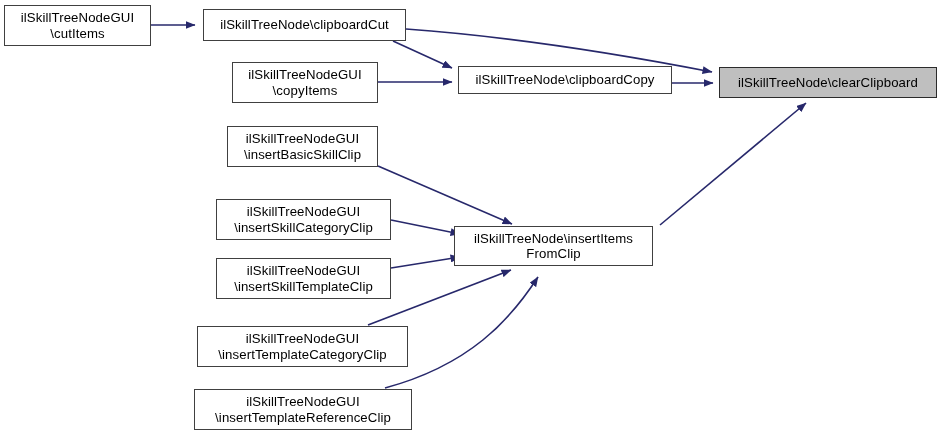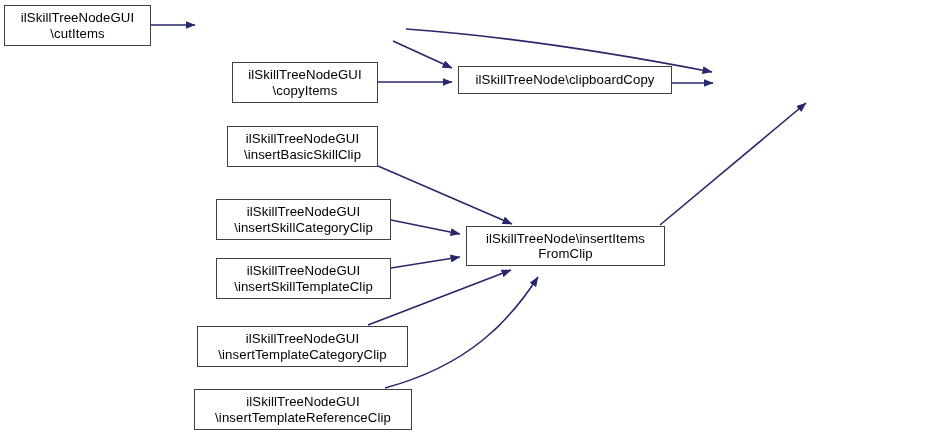--- a/index.html
+++ b/index.html
@@ -81,30 +81,36 @@
     <path d="M385,388 C470,365 510,320 538,277" fill="none" stroke="#27286b" stroke-width="1.6" marker-end="url(#ah)"></path>
 
     <path d="M660,225 L806,103" fill="none" stroke="#27286b" stroke-width="1.6" marker-end="url(#ah)"></path>
   </svg>
 
   <div class="node" style="left:4px; top:5px; width:147px; height:41px;">
     <span class="node-label">ilSkillTreeNodeGUI
 \cutItems</span>
   </div>
 
+  <div class="node" style="left:203px; top:9px; width:203px; height:32px;">
+    <span class="node-label">ilSkillTreeNode\clipboardCut</span>
+  </div>
 
   <div class="node" style="left:232px; top:62px; width:146px; height:41px;">
     <span class="node-label">ilSkillTreeNodeGUI
 \copyItems</span>
   </div>
 
   <div class="node" style="left:458px; top:66px; width:214px; height:28px;">
     <span class="node-label">ilSkillTreeNode\clipboardCopy</span>
   </div>
 
+  <div class="node highlight" style="left:719px; top:67px; width:218px; height:31px;">
+    <span class="node-label">ilSkillTreeNode\clearClipboard</span>
+  </div>
 
   <div class="node" style="left:227px; top:126px; width:151px; height:41px;">
     <span class="node-label">ilSkillTreeNodeGUI
 \insertBasicSkillClip</span>
   </div>
 
   <div class="node" style="left:216px; top:199px; width:175px; height:41px;">
     <span class="node-label">ilSkillTreeNodeGUI
 \insertSkillCategoryClip</span>
   </div>
@@ -117,18 +123,18 @@
   <div class="node" style="left:197px; top:326px; width:211px; height:41px;">
     <span class="node-label">ilSkillTreeNodeGUI
 \insertTemplateCategoryClip</span>
   </div>
 
   <div class="node" style="left:194px; top:389px; width:218px; height:41px;">
     <span class="node-label">ilSkillTreeNodeGUI
 \insertTemplateReferenceClip</span>
   </div>
 
-  <div class="node" style="left:466px; top:226px; width:199px; height:40px;">
+  <div class="node" style="left:454px; top:226px; width:199px; height:40px;">
     <span class="node-label">ilSkillTreeNode\insertItems
 FromClip</span>
   </div>
 
 </div>
 
 </body></html>

